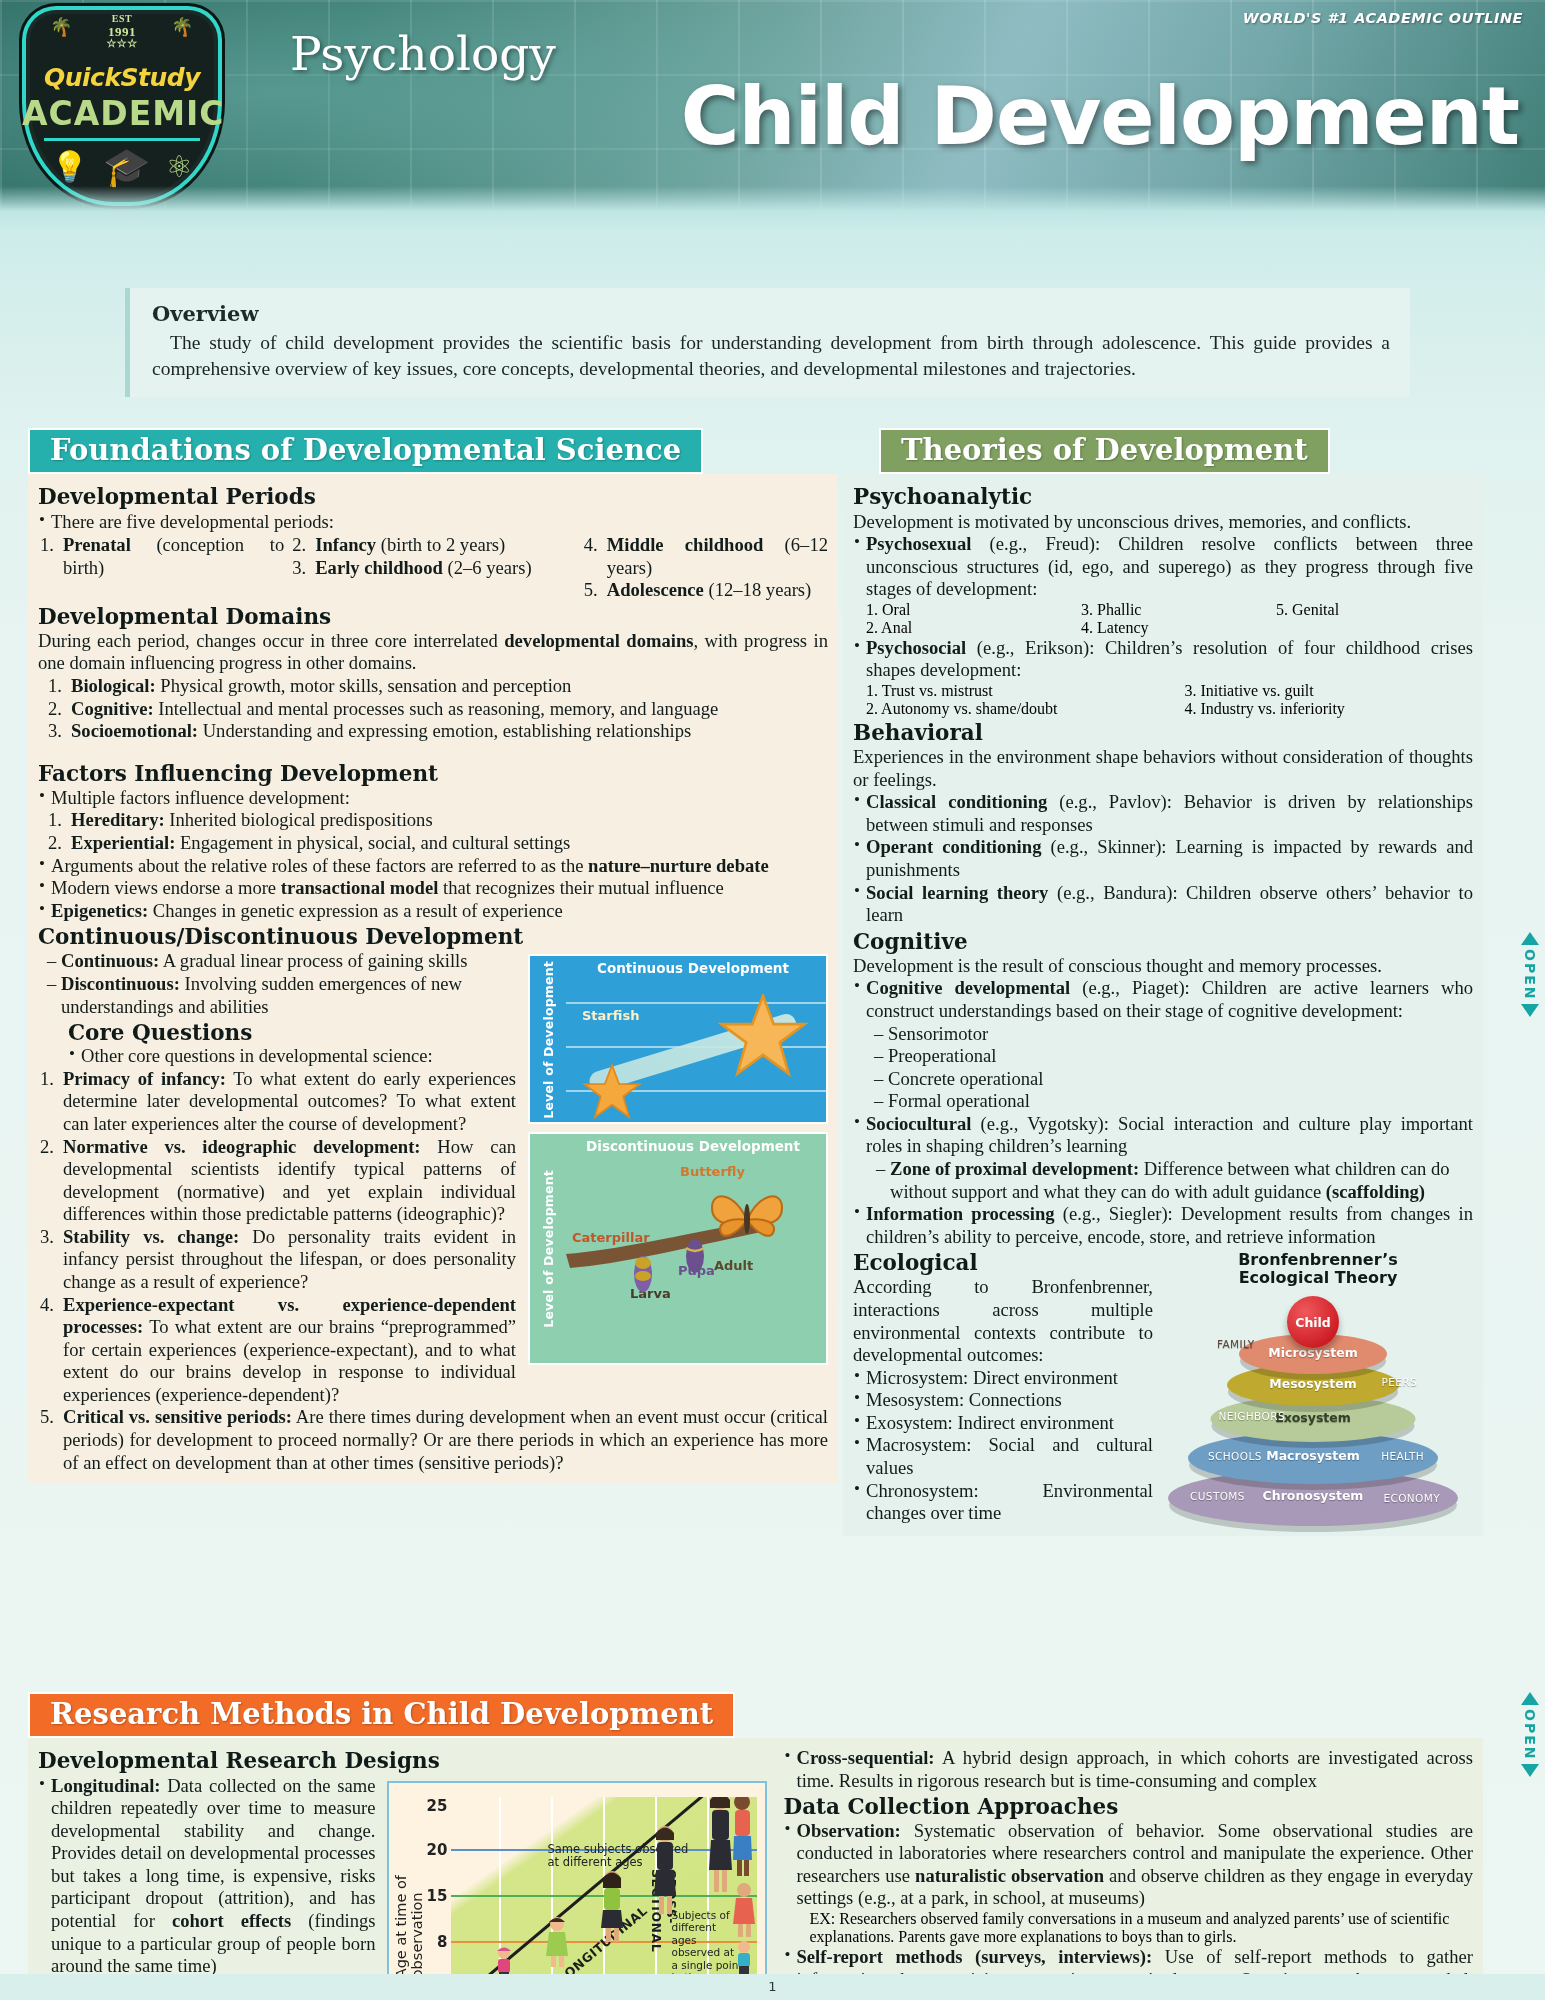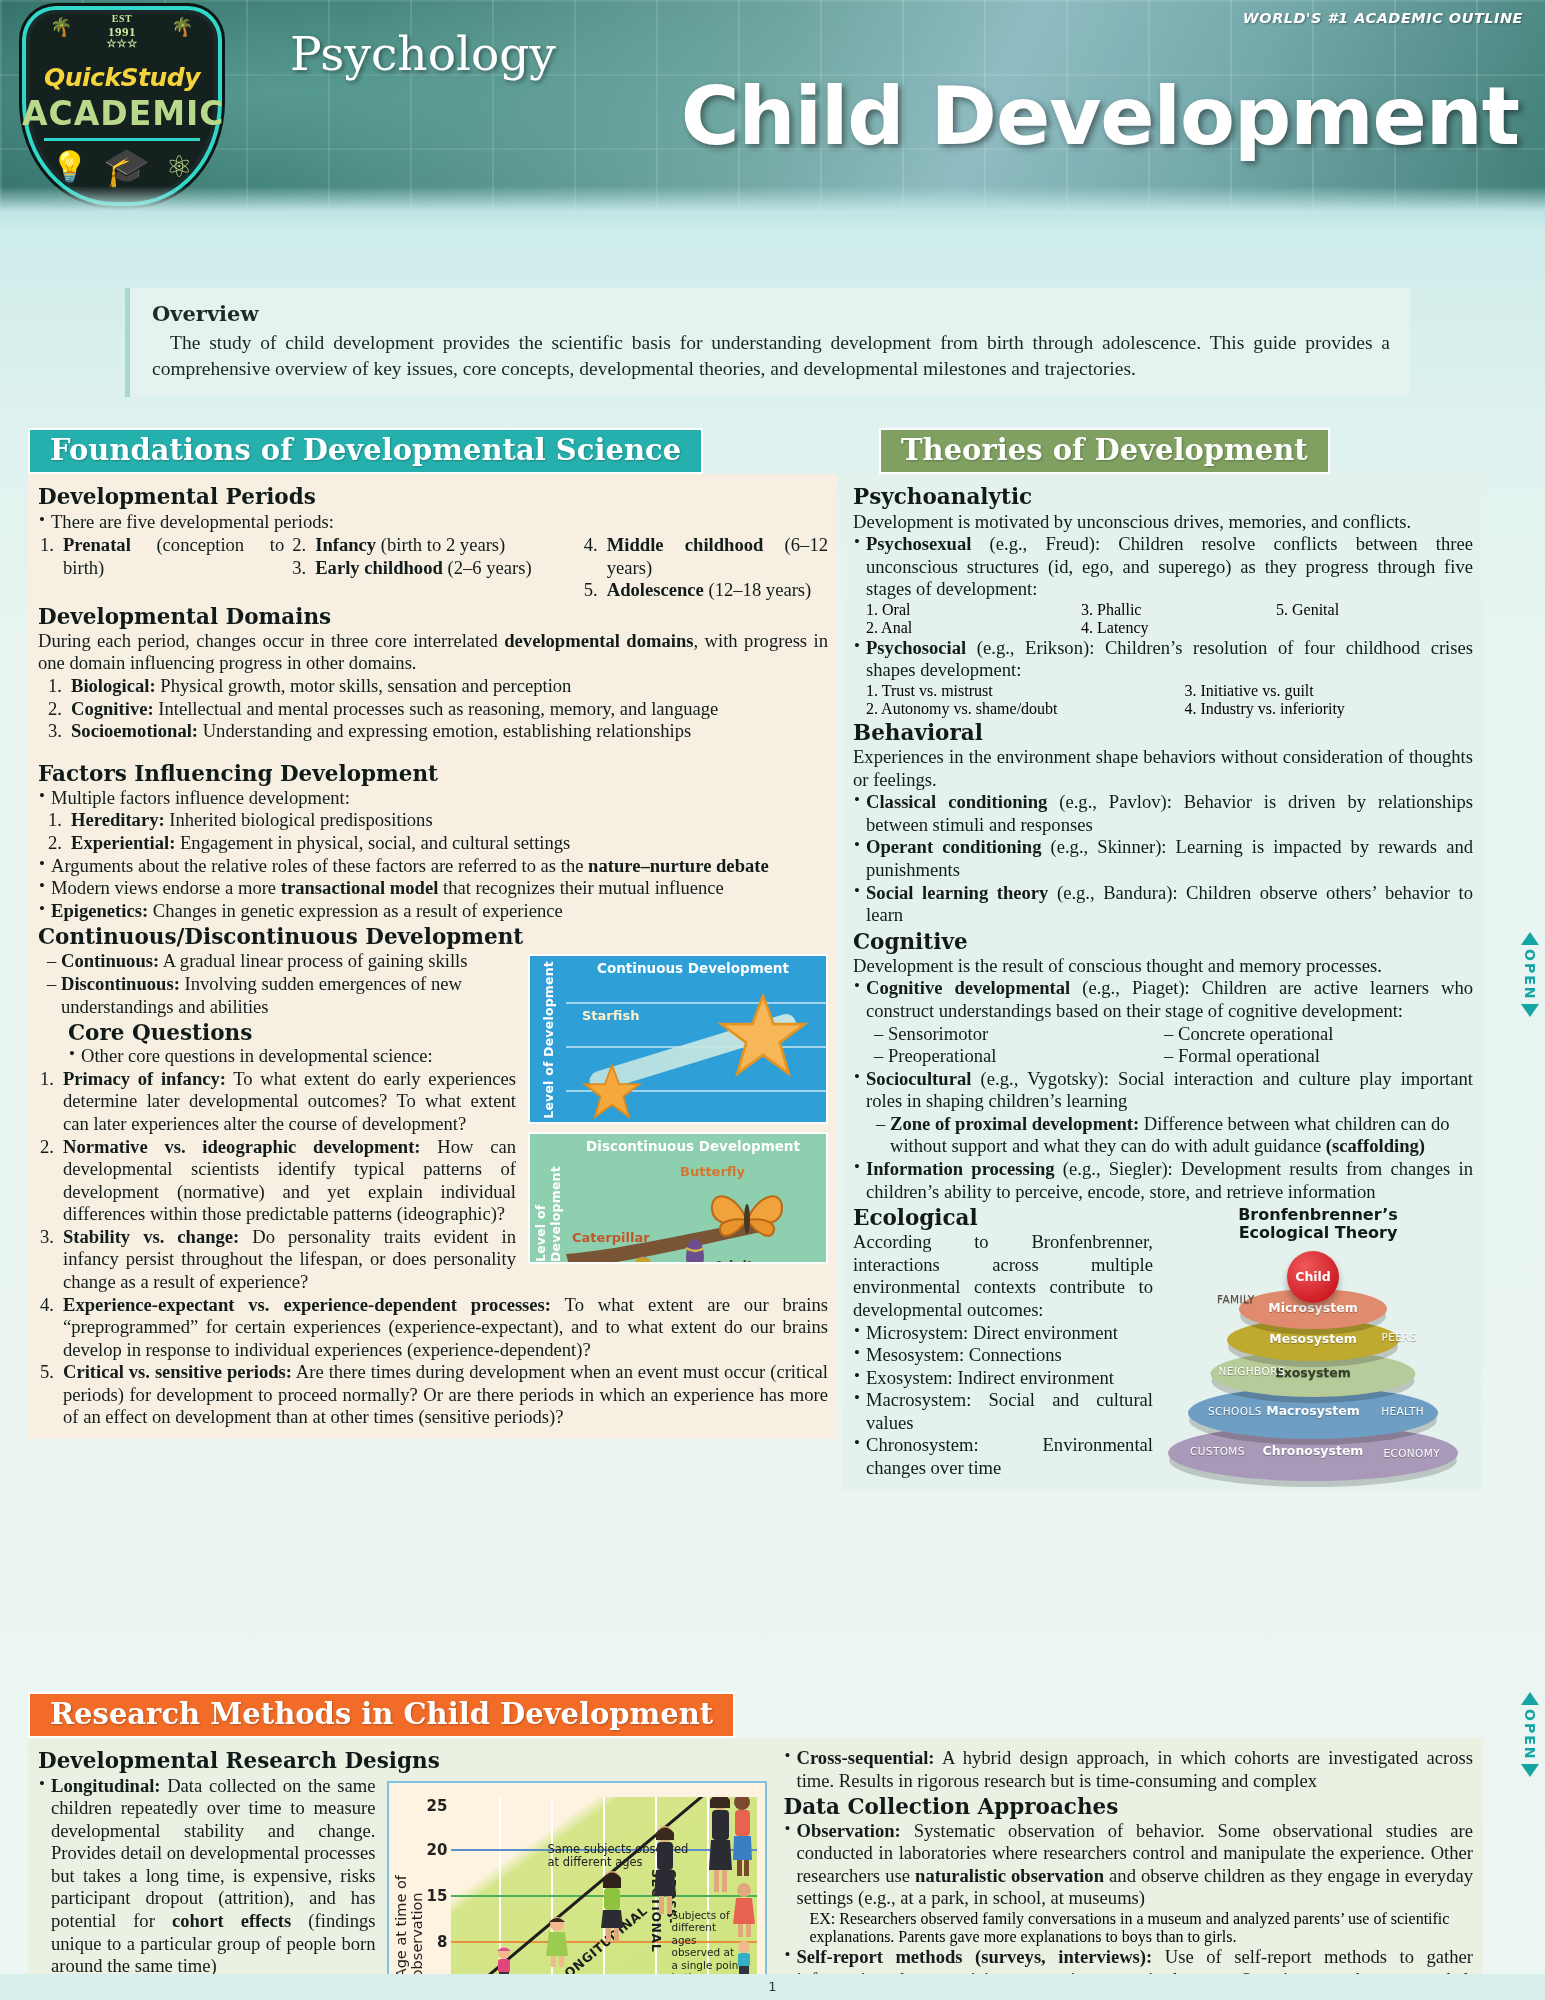--- a/index.html
+++ b/index.html
@@ -406,21 +406,21 @@
           <div class="lbl-in lbl-starfish">Starfish</div>
           <div class="trail" style="left:60px; bottom:28px; width:215px; transform: rotate(-17deg); border-radius:10px;"></div>
           <svg style="position:absolute; left:52px; top:108px;" width="60" height="56" viewBox="0 0 100 95">
             <path d="M50 2 L62 34 L97 34 L69 55 L79 90 L50 69 L21 90 L31 55 L3 34 L38 34 Z" fill="#f5a93c" stroke="#e08a1e" stroke-width="3"></path>
           </svg>
           <svg style="position:absolute; left:188px; top:38px;" width="90" height="84" viewBox="0 0 100 95">
             <path d="M50 2 L62 34 L97 34 L69 55 L79 90 L50 69 L21 90 L31 55 L3 34 L38 34 Z" fill="#f7b657" stroke="#e49420" stroke-width="3"></path>
           </svg>
         </div>
 
-        <div class="illus disc" style="margin-top:8px; height:132px;">
+        <div class="illus disc" style="margin-top:8px; height:233px;">
           <div class="cap">Discontinuous Development</div>
           <div class="yaxis">
               <span>Level of Development</span>
             </div>
           <svg style="position:absolute; left:36px; top:86px;" width="210" height="60" viewBox="0 0 210 60">
             <path d="M0 34 C 50 30, 110 16, 185 2 L195 12 C 120 28, 55 44, 4 48 Z" fill="#7a5535"></path>
           </svg>
           <div class="lbl-in lbl-cat">Caterpillar</div>
           <div class="lbl-in lbl-larva">Larva</div>
           <div class="lbl-in lbl-pupa">Pupa</div>
@@ -493,21 +493,21 @@
 
       <h3 class="sub" style="margin-top:3px;">Behavioral</h3>
       <p class="body">Experiences in the environment shape behaviors without consideration of thoughts or feelings.</p>
       <div class="bul"><b>Classical conditioning</b><span> (e.g., Pavlov): Behavior is driven by relationships between stimuli and responses</span></div>
       <div class="bul"><b>Operant conditioning</b><span> (e.g., Skinner): Learning is impacted by rewards and punishments</span></div>
       <div class="bul"><b>Social learning theory</b><span> (e.g., Bandura): Children observe others’ behavior to learn</span></div>
 
       <h3 class="sub" style="margin-top:3px;">Cognitive</h3>
       <p class="body">Development is the result of conscious thought and memory processes.</p>
       <div class="bul"><b>Cognitive developmental</b><span> (e.g., Piaget): Children are active learners who construct understandings based on their stage of cognitive development:</span></div>
-      <div style="display:flex; margin-left:20px;">
+      <div style="display:flex; margin-left:20px;flex-direction:column;">
         <div style="width:290px;">
           <div class="dash">Sensorimotor</div>
           <div class="dash">Preoperational</div>
         </div>
         <div style="width:300px;">
           <div class="dash">Concrete operational</div>
           <div class="dash">Formal operational</div>
         </div>
       </div>
       <div class="bul"><b>Sociocultural</b><span> (e.g., Vygotsky): Social interaction and culture play important roles in shaping children’s learning</span></div>

